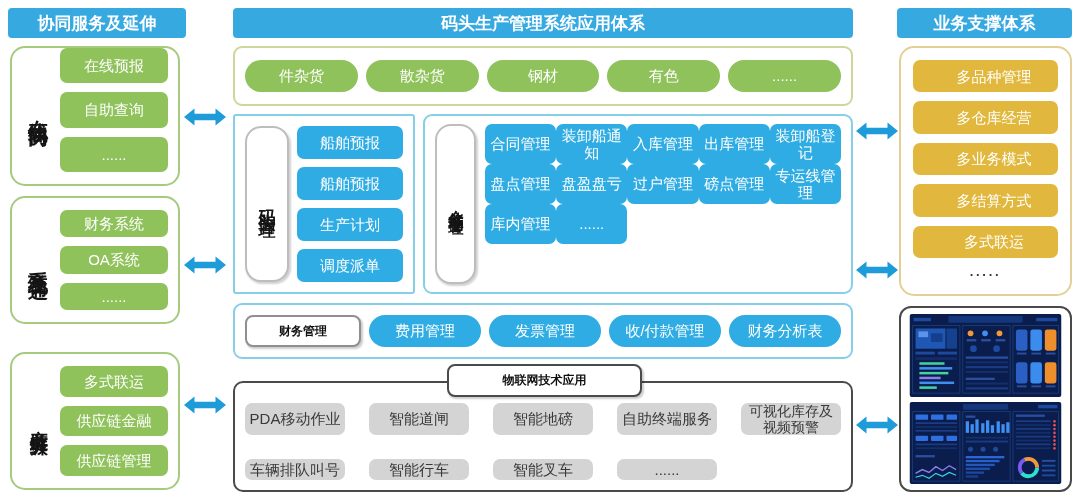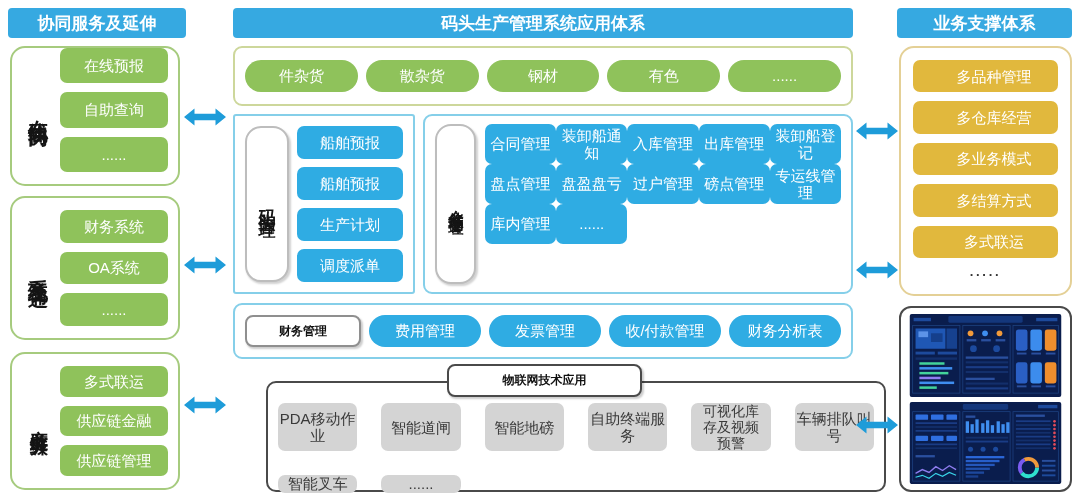--- a/index.html
+++ b/index.html
@@ -25,41 +25,41 @@
   .sec .stack { flex:1; display:flex; flex-direction:column; gap:9px; }
   .sec .stack .chip { flex:1; }
   .row5 { display:flex; gap:8px; }
   .row5 > * { flex:1;border-radius:16px; }
   .whitebox { background:#fff; border:2px solid #8f8f8f; border-radius:8px;
               color:#111; font-weight:bold; font-size:12px;
               display:flex; align-items:center; justify-content:center;
               box-shadow:1.5px 2px 2px rgba(0,0,0,0.2); }
   .grid34 { display:grid; grid-template-columns:repeat(5,1fr);
             grid-template-rows:repeat(4,1fr); }
-  .grid52 { display:grid; grid-template-columns:repeat(6,1fr);
-            grid-template-rows:1fr 1fr; gap:24px;margin-left:33px; }
+  .grid52 { display:grid; grid-template-columns:repeat(5,1fr);
+            grid-template-rows:1fr 1fr; gap:24px; }
   .arrow svg { display:block; }
   .moredots { color:#333; font-weight:bold; font-size:13px; letter-spacing:2px;
               text-align:center; }
 </style>
 </head>
 <body>
 
 <div class="abs hdr" style="left:8px;top:8px;width:178px;height:30px">协同服务及延伸</div>
 
 <div class="abs sec" style="left:10px;top:46px;width:170px;height:140px;padding:0 10px 12px 6px">
   <div class="vlabel" style="width:42px;font-size:20px">在线协同</div>
   <div class="stack">
     <div class="chip chip-green">在线预报</div>
     <div class="chip chip-green">自助查询</div>
     <div class="chip chip-green">......</div>
   </div>
 </div>
 
-<div class="abs sec" style="left:10px;top:196px;width:170px;height:144px;padding:12px 10px 12px 6px">
+<div class="abs sec" style="left:10px;top:196px;width:170px;height:128px;padding:12px 10px 12px 6px">
   <div class="vlabel" style="width:42px;font-size:20px">系统互通</div>
   <div class="stack">
     <div class="chip chip-green">财务系统</div>
     <div class="chip chip-green">OA系统</div>
     <div class="chip chip-green">......</div>
   </div>
 </div>
 
 <div class="abs sec" style="left:10px;top:352px;width:170px;height:138px;padding:12px 10px 12px 6px">
   <div class="vlabel" style="width:42px;font-size:18px;letter-spacing:2px">产业链升级</div>
@@ -120,20 +120,21 @@
   <div class="chip chip-blue">财务分析表</div>
 </div>
 
 <div class="abs grid52" style="left:233px;top:381px;width:620px;height:111px;border:2px solid #4a4a4a;border-radius:10px;padding:20px 10px 10px">
   <div class="chip chip-gray">PDA移动作业</div>
   <div class="chip chip-gray">智能道闸</div>
   <div class="chip chip-gray">智能地磅</div>
   <div class="chip chip-gray">自助终端服务</div>
   <div class="chip chip-gray" style="font-size:14px;padding:0 6px">可视化库存及视频预警</div>
   <div class="chip chip-gray">车辆排队叫号</div>
+  <div class="chip chip-gray">智能行车</div>
   <div class="chip chip-gray">智能叉车</div>
   <div class="chip chip-gray">......</div>
 </div>
 
 <div class="abs whitebox" style="left:447px;top:364px;width:195px;height:33px;border-color:#4a4a4a">物联网技术应用</div>
 
 <div class="abs hdr" style="left:897px;top:8px;width:175px;height:30px">业务支撑体系</div>
 
 <div class="abs" style="left:899px;top:46px;width:173px;height:250px;border:2px solid #E4D096;border-radius:15px;padding:12px;display:flex;flex-direction:column;gap:9px">
   <div class="chip chip-yellow" style="flex:1">多品种管理</div>

